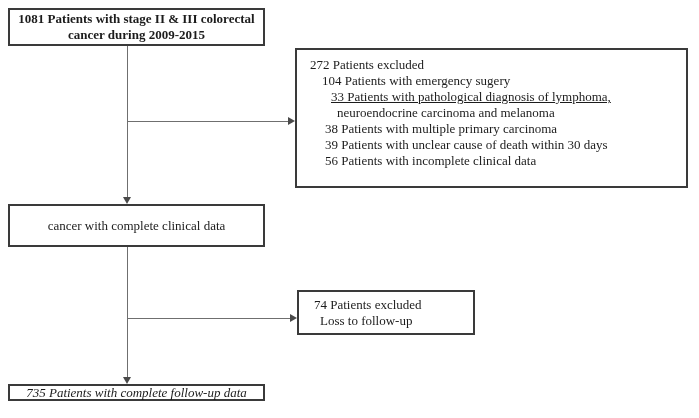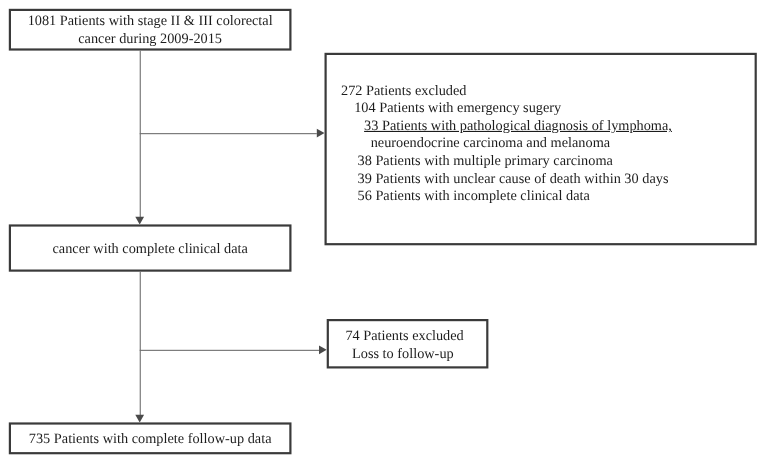--- a/index.html
+++ b/index.html
@@ -36,25 +36,25 @@
     border-right: 4px solid transparent;
     border-top: 7px solid #4a4a4a;
   }
   .arrow-right {
     position: absolute; width: 0; height: 0;
     border-top: 4px solid transparent;
     border-bottom: 4px solid transparent;
     border-left: 7px solid #4a4a4a;
   }
   
-  #box-1081 { left: 8px;   top: 8px;   width: 257px; height: 38px; }
-  #box-excl272 { left: 295px; top: 48px;  width: 393px; height: 175px; padding-top: 24px; }
+  #box-1081 { left: 8px;   top: 8px;   width: 257px; height: 38px; font-weight: bold; }
+  #box-excl272 { left: 295px; top: 48px;  width: 393px; height: 140px; padding-top: 7px; }
   #box-809  { left: 8px;   top: 204px; width: 257px; height: 43px; }
-  #box-excl74 { left: 297px; top: 290px; width: 147px; height: 45px; padding-top: 5px; }
-  #box-735  { left: 8px;   top: 384px; width: 257px; height: 29px; }
+  #box-excl74 { left: 297px; top: 290px; width: 178px; height: 45px; padding-top: 5px; }
+  #box-735  { left: 8px;   top: 384px; width: 257px; height: 17px; font-style: italic; }
 </style>
 </head>
 <body>
 
 <div class="canvas">
 
   <div class="fbox centered" id="box-1081">
     <div class="ln">1081 Patients with stage II &amp; III colorectal</div>
     <div class="ln">cancer during 2009-2015</div>
   </div>

